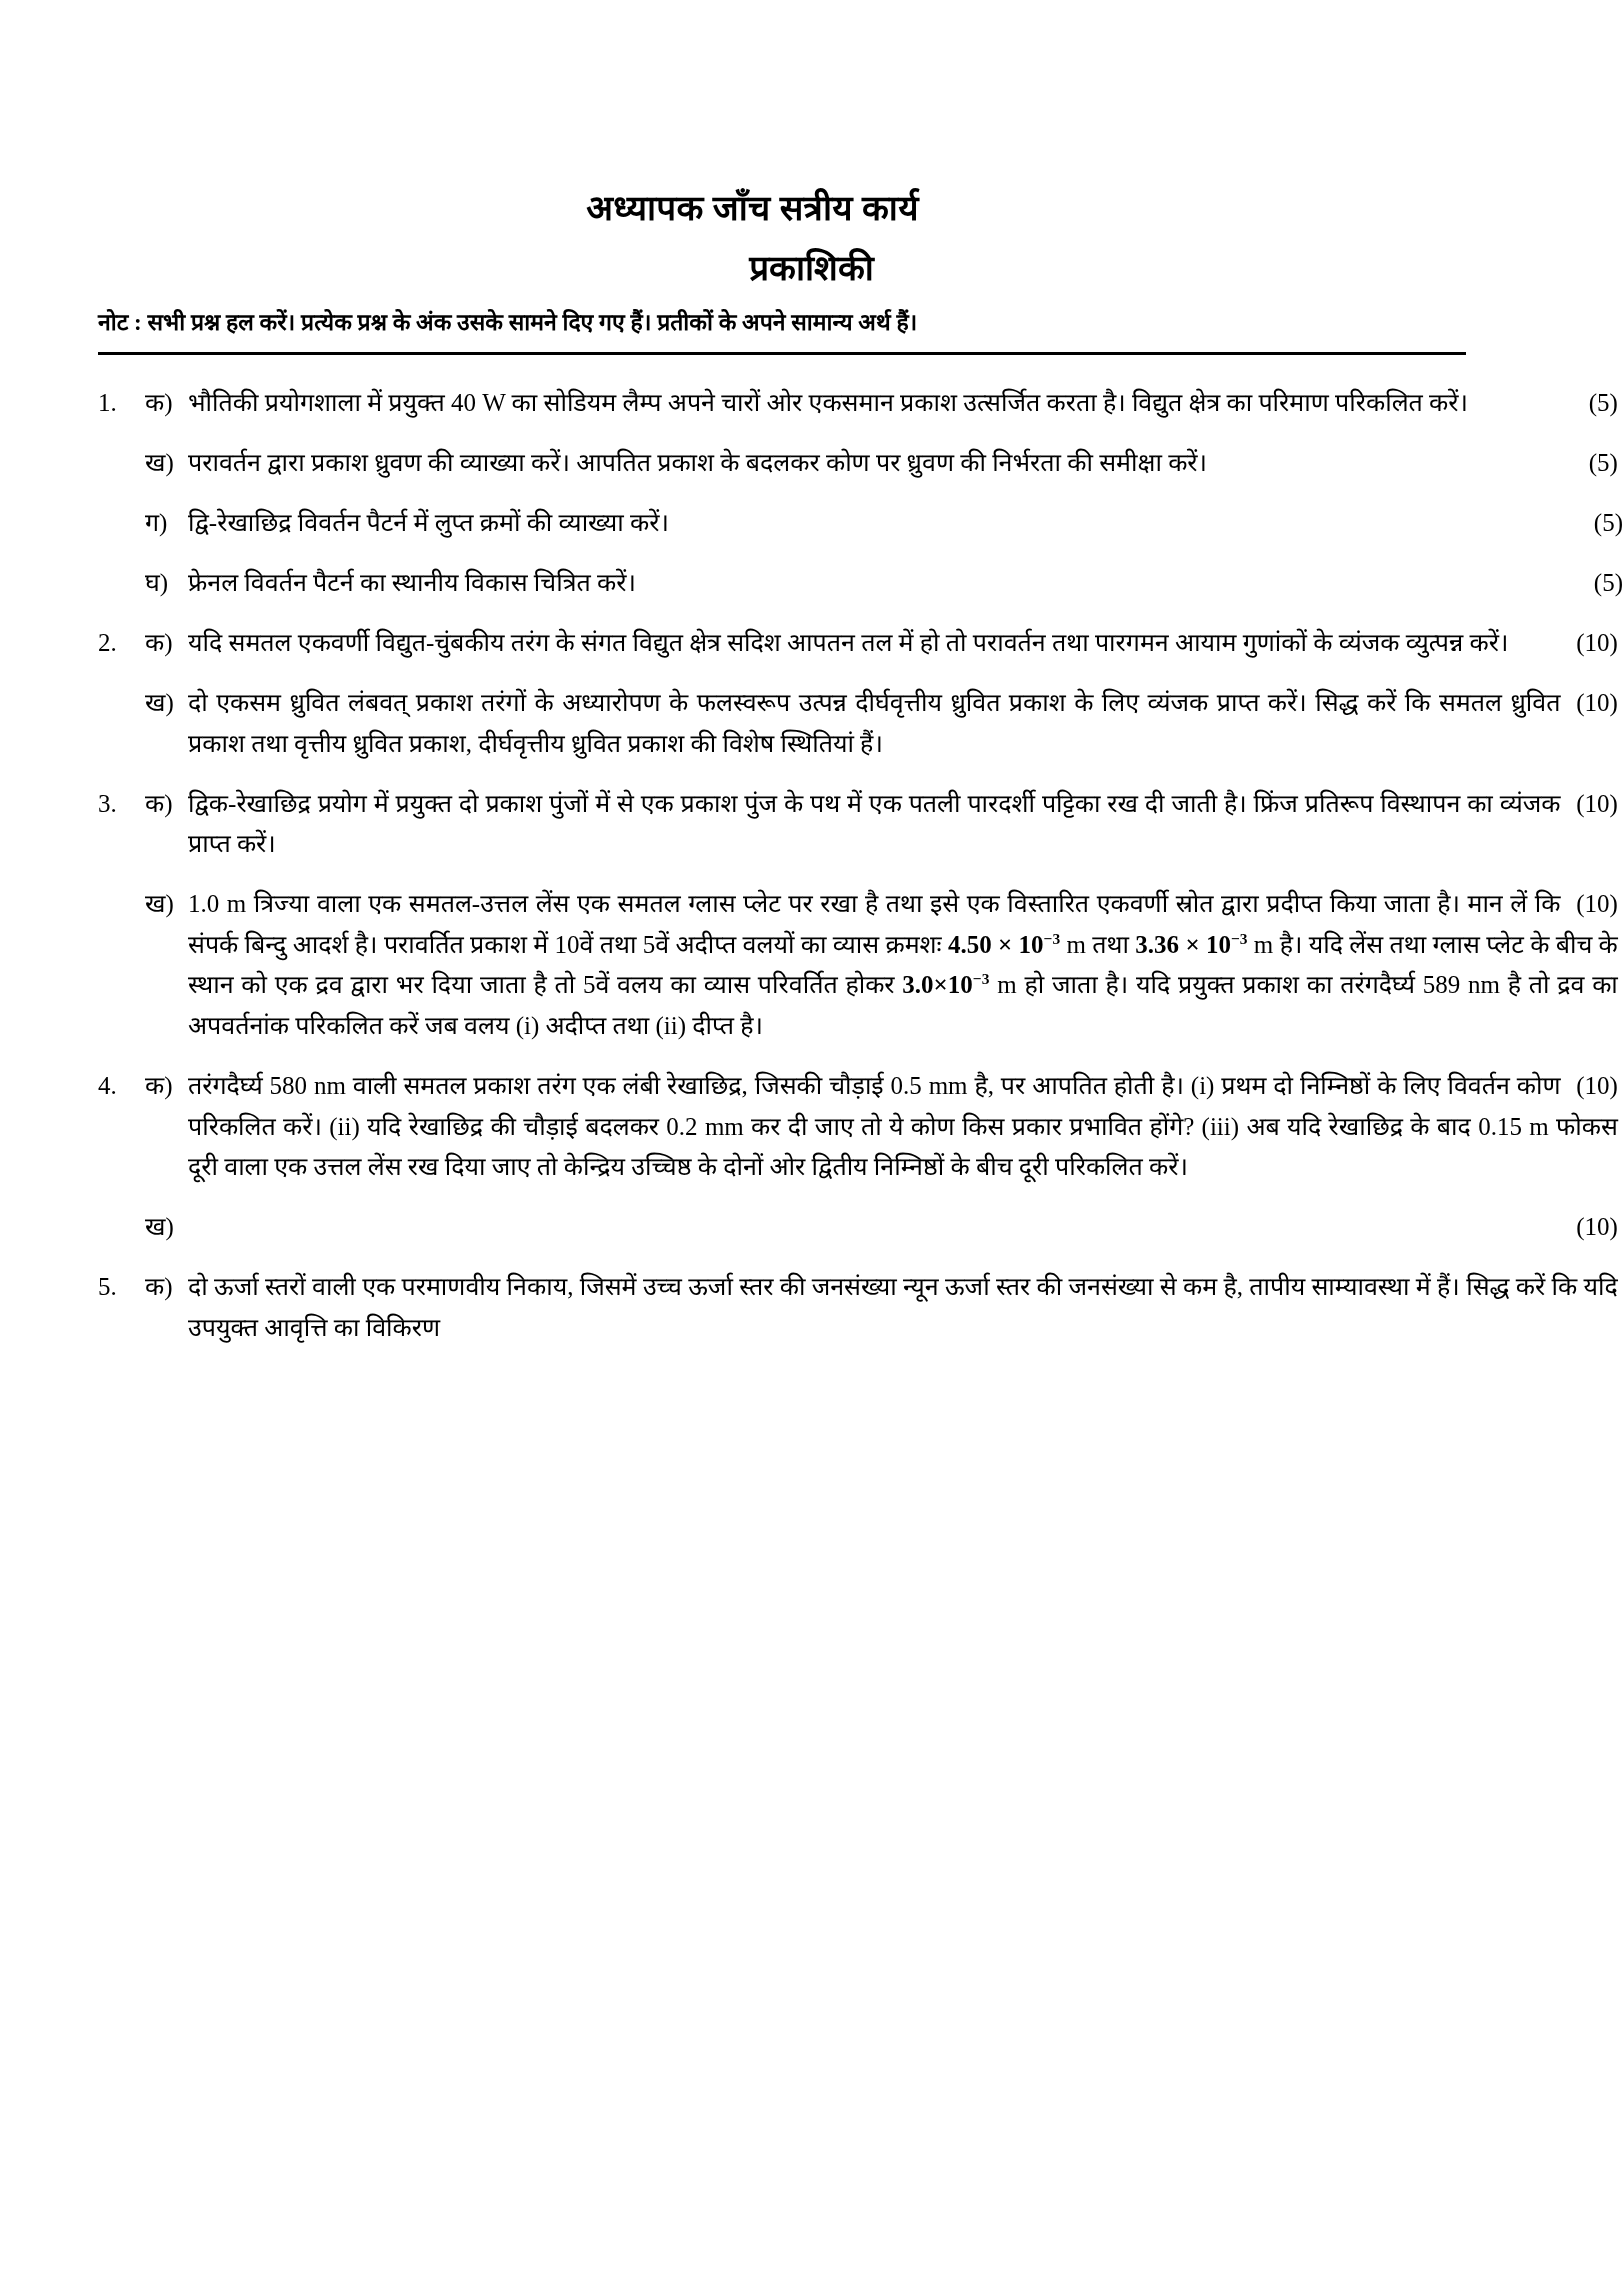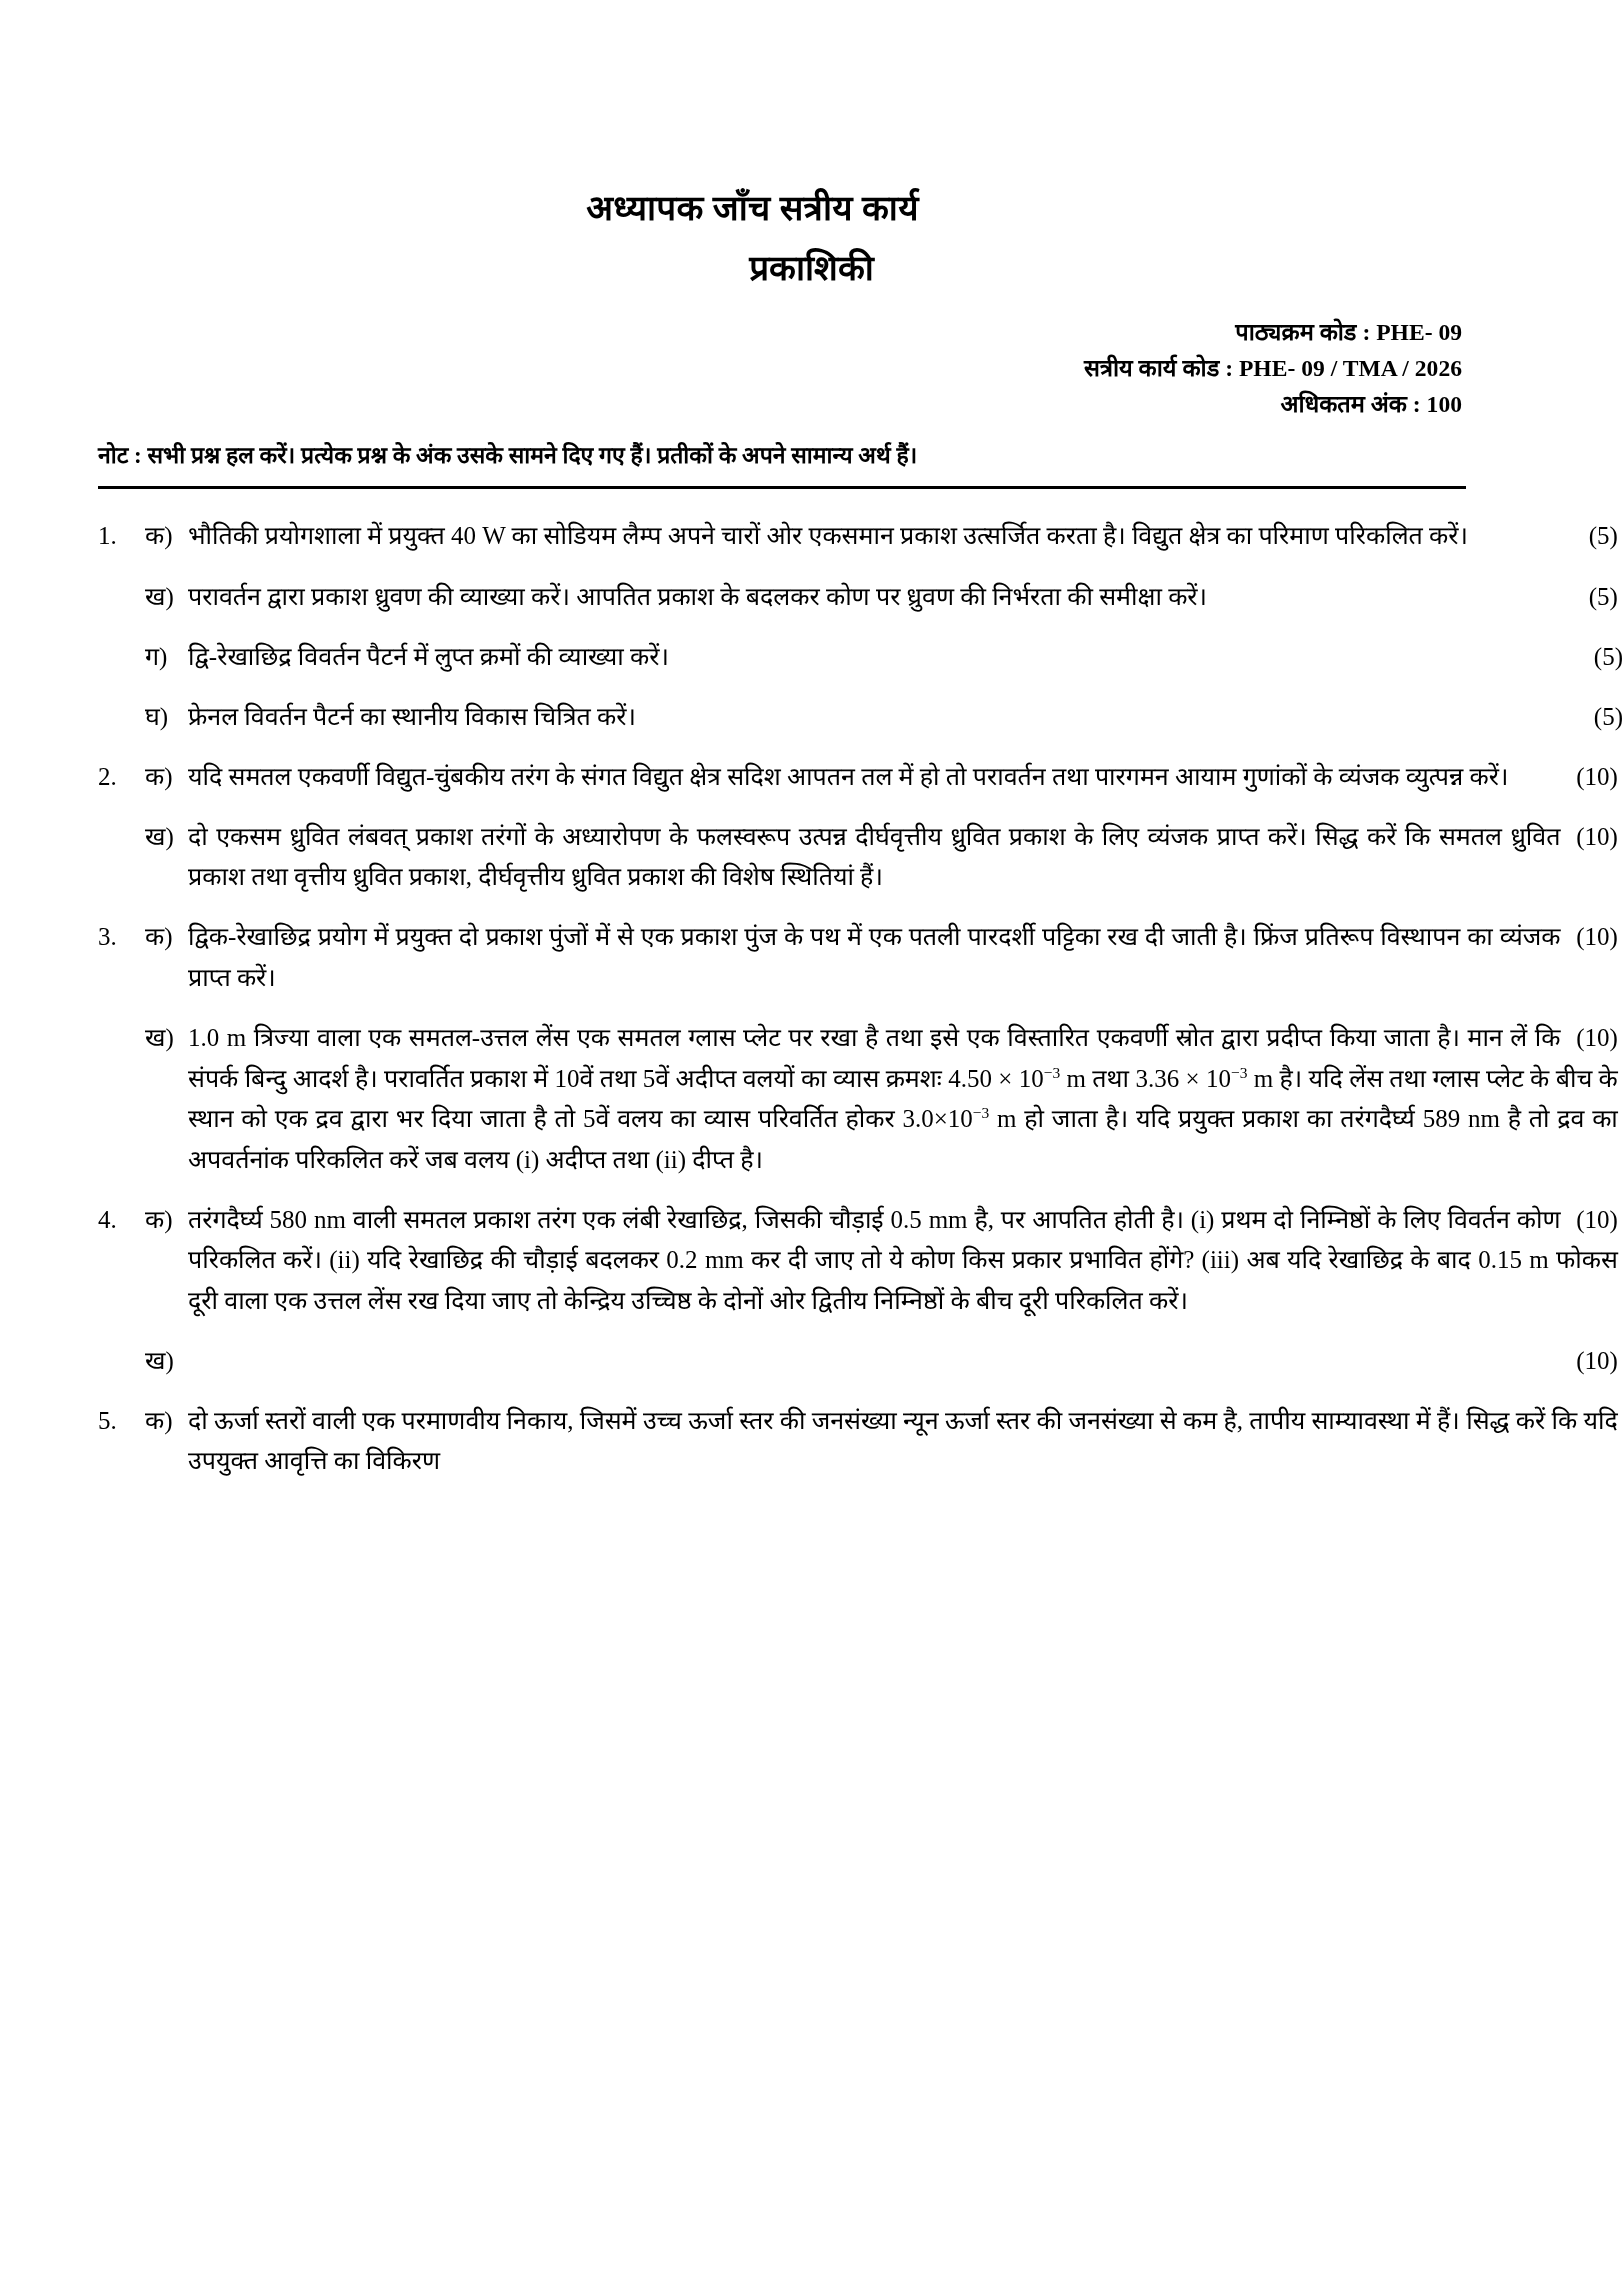--- a/index.html
+++ b/index.html
@@ -112,36 +112,31 @@
     line-height: 1.62;
     text-align: right;
     white-space: nowrap;
   }
   
   .qbody .trail {
     float: right;
     margin-left: 15.7px;
   }
   sup { font-size: 0.62em; vertical-align: super; line-height: 0; }
-  .nw { white-space: nowrap; }
+  .nw { white-space: nowrap; font-weight: bold; }
 </style>
 </head>
 <body>
 
 <div class="page">
 
   <div class="header-block">
     <div class="doc-title">अध्यापक जाँच सत्रीय कार्य</div>
     <div class="doc-subtitle">प्रकाशिकी</div>
 
-    <div class="code-block">
-      <div class="code-line">पाठ्यक्रम कोड : PHE- 09</div>
-      <div class="code-line">सत्रीय कार्य कोड : PHE- 09 / TMA / 2026</div>
-      <div class="code-line">अधिकतम अंक : 100</div>
-    </div>
   </div>
 
   <div class="note-line">नोट : सभी प्रश्न हल करें। प्रत्येक प्रश्न के अंक उसके सामने दिए गए हैं। प्रतीकों के अपने सामान्य अर्थ हैं।</div>
   <hr class="rule">
 
   <div class="questions">
 
     <div class="qrow">
       <div class="qnum">1.</div>
       <div class="qlabel">क)</div>

